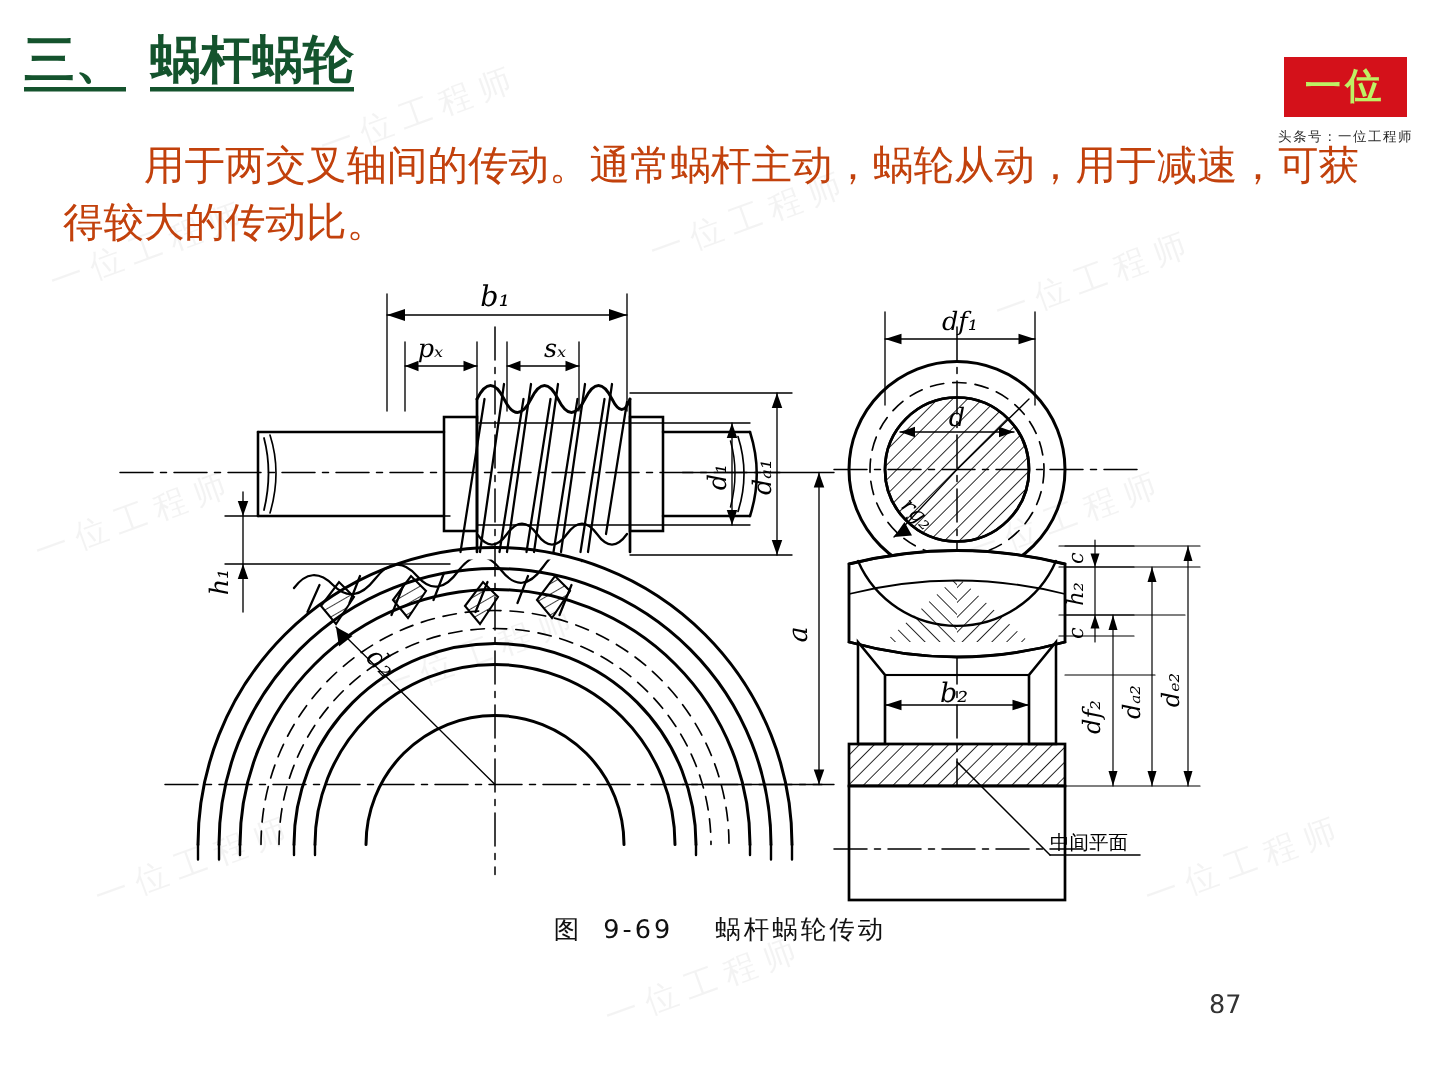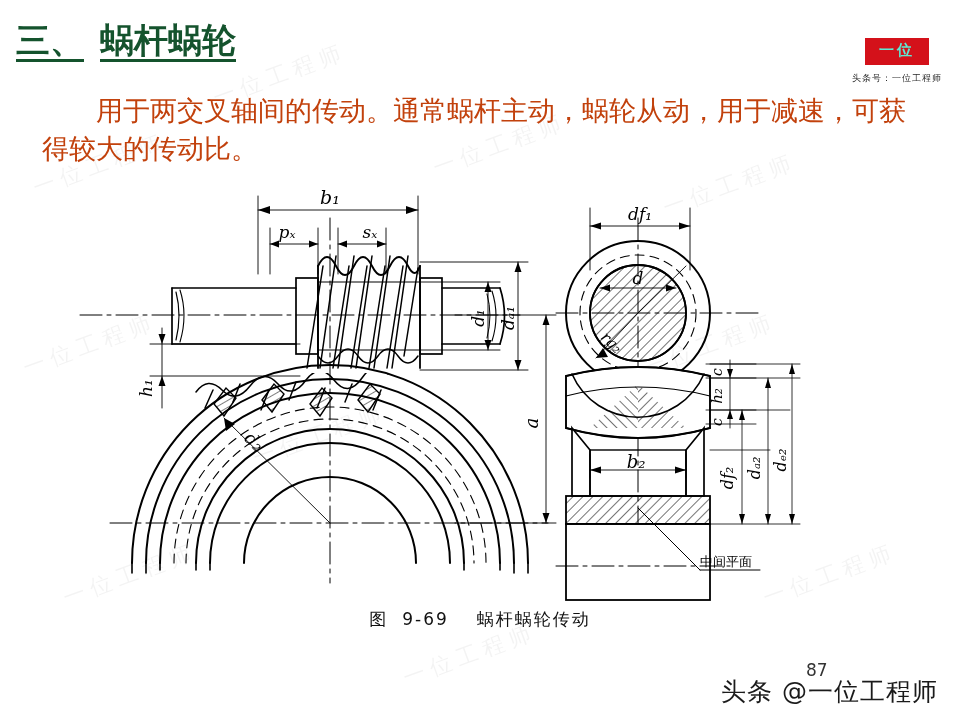--- a/index.html
+++ b/index.html
@@ -31,21 +31,21 @@
   
   .para{
     position:absolute;left:42px;top:92px;width:880px;z-index:3;
     color:#c2410c;font-size:27px;line-height:1.42;
     font-family:"DejaVu Sans",sans-serif;text-indent:2em;
   }
 
   
   .logo{position:absolute;right:18px;top:38px;z-index:4;text-align:center;}
   .logo-badge{
-    background:#d4111a;color:#5eead4;font-size:15px;font-weight:700;
+    background:#d4111a;color:#bef264;font-size:24px;font-weight:700;
     padding:3px 14px 5px;letter-spacing:3px;display:inline-block;
     font-family:"DejaVu Sans",sans-serif;
   }
   .logo-sub{
     margin-top:7px;font-size:9px;color:#2a2a2a;letter-spacing:1px;
     font-family:"DejaVu Sans",sans-serif;white-space:nowrap;
   }
 
   
   .figure{position:absolute;left:0;top:178px;width:960px;height:470px;z-index:2;}
@@ -386,15 +386,14 @@
       </g>
       <text x="700" y="388" font-size="13" font-family="DejaVu Sans, sans-serif" fill="#000">中间平面</text>
     </svg>
   </div>
 
   <div class="caption">
     <span>图</span><span class="sp"></span><span>9-69</span><span class="sp"></span><span class="sp"></span><span>蜗杆蜗轮传动</span>
   </div>
 
   <div class="pageno">87</div>
-  <div class="footer-wm">头条 @一位工程师</div>
 
 </div>
 
 </body></html>

